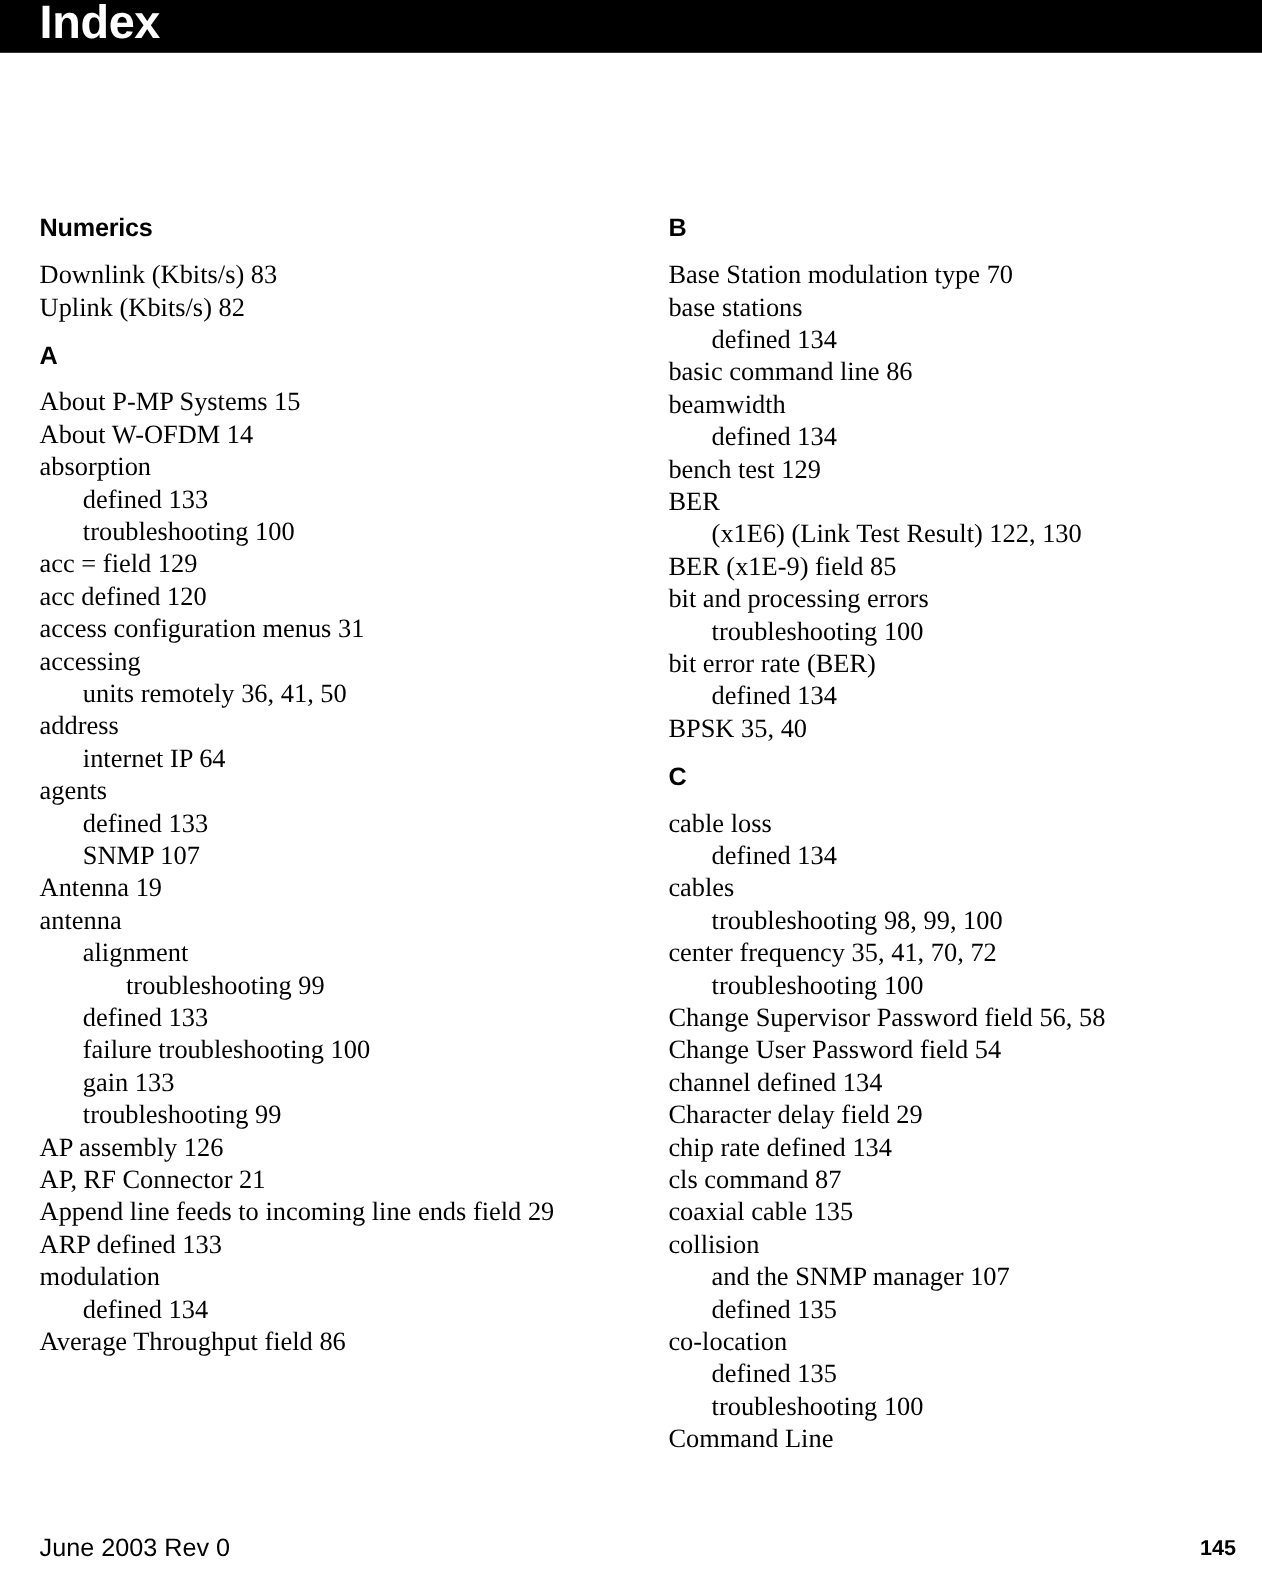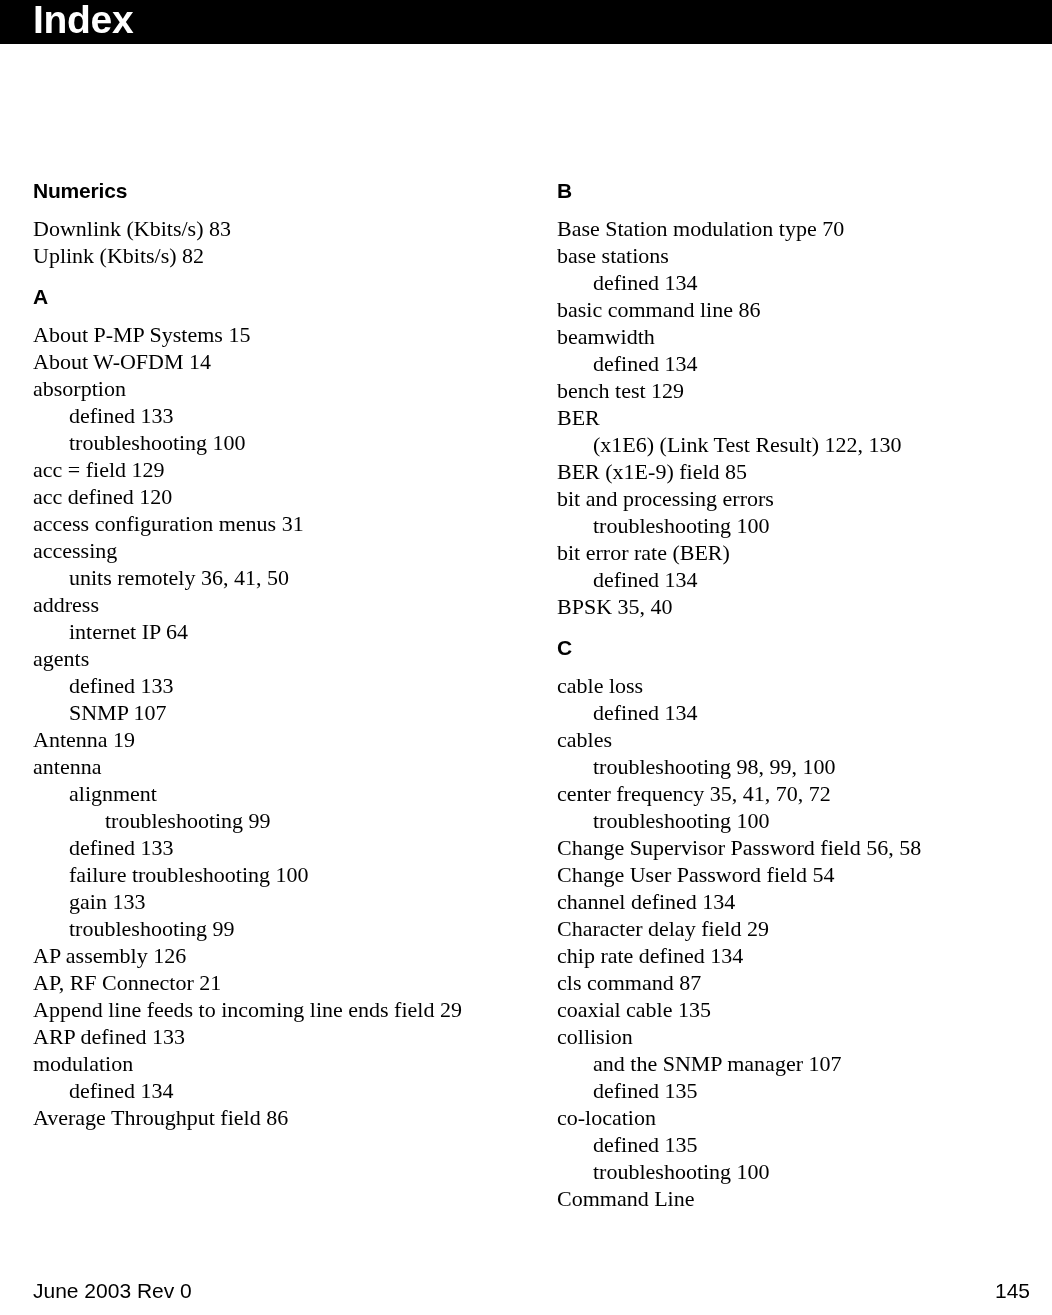--- a/index.html
+++ b/index.html
@@ -96,22 +96,22 @@
     bottom: 12px;
     font-family: "Liberation Sans", "DejaVu Sans", sans-serif;
     font-size: 21px;
     line-height: 25px;
   }
   #footer-page {
     position: absolute;
     right: 22px;
     bottom: 12px;
     font-family: "Liberation Sans", "DejaVu Sans", sans-serif;
-    font-weight: normal;
-    font-size: 21px;
+    font-weight: bold;
+    font-size: 18px;
     line-height: 25px;
   }
 </style>
 </head>
 <body>
 
 <div id="header-band" style="background: rgb(0, 0, 0);">
   <div id="header-title" style="color: rgb(255, 255, 255);">Index</div>
 </div>
 

